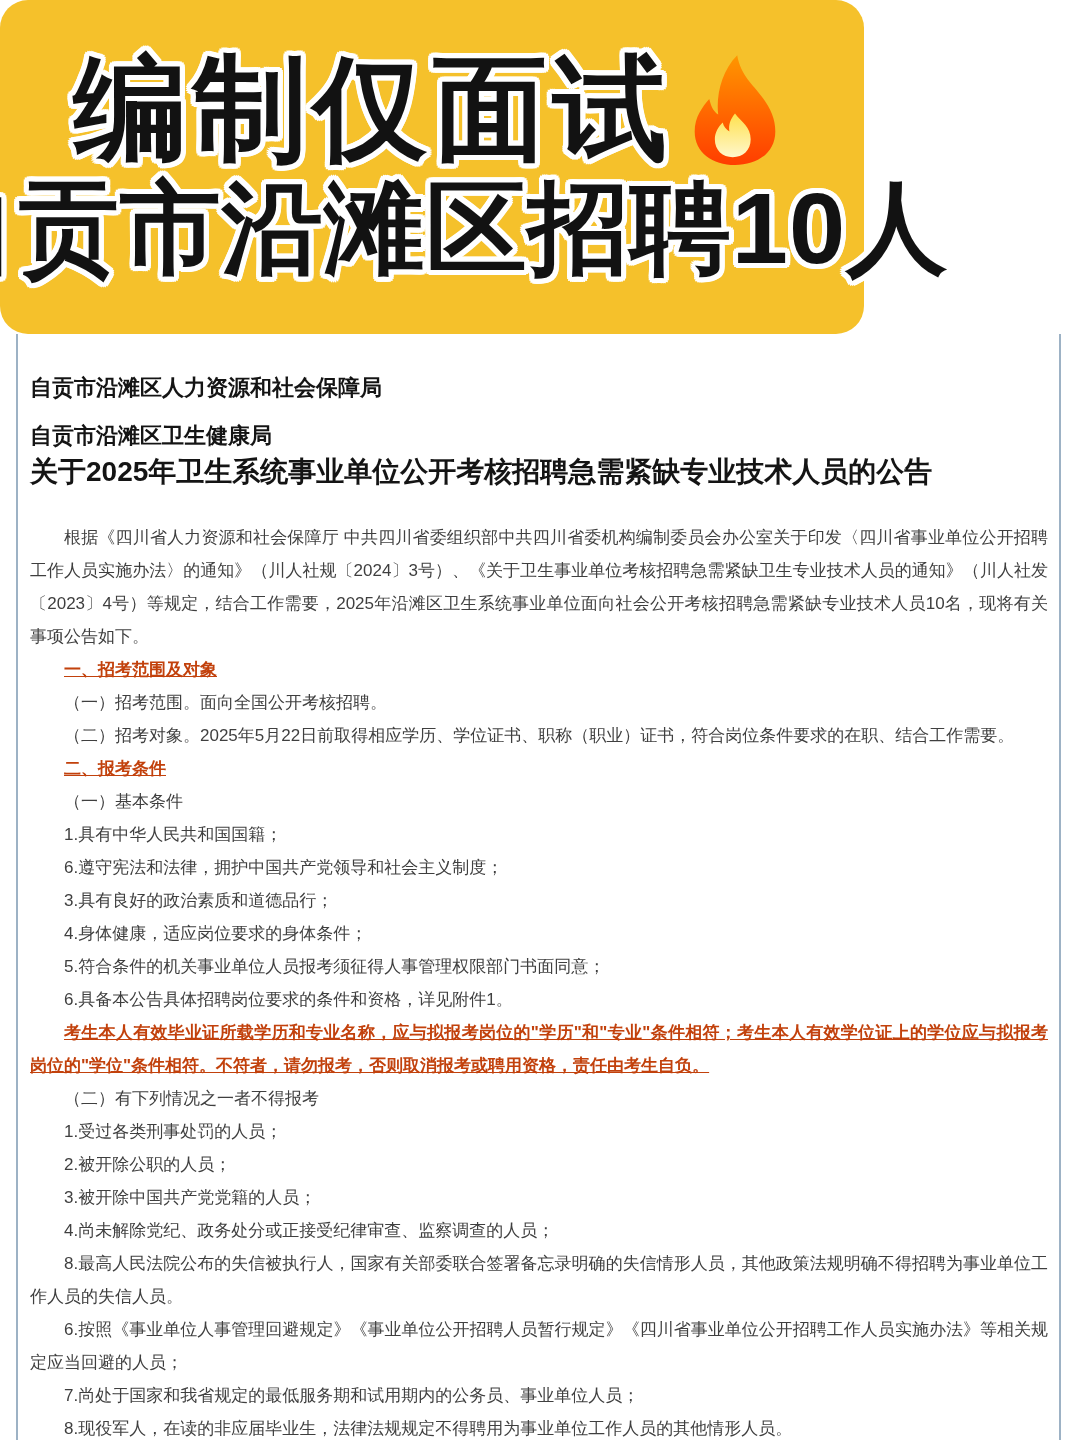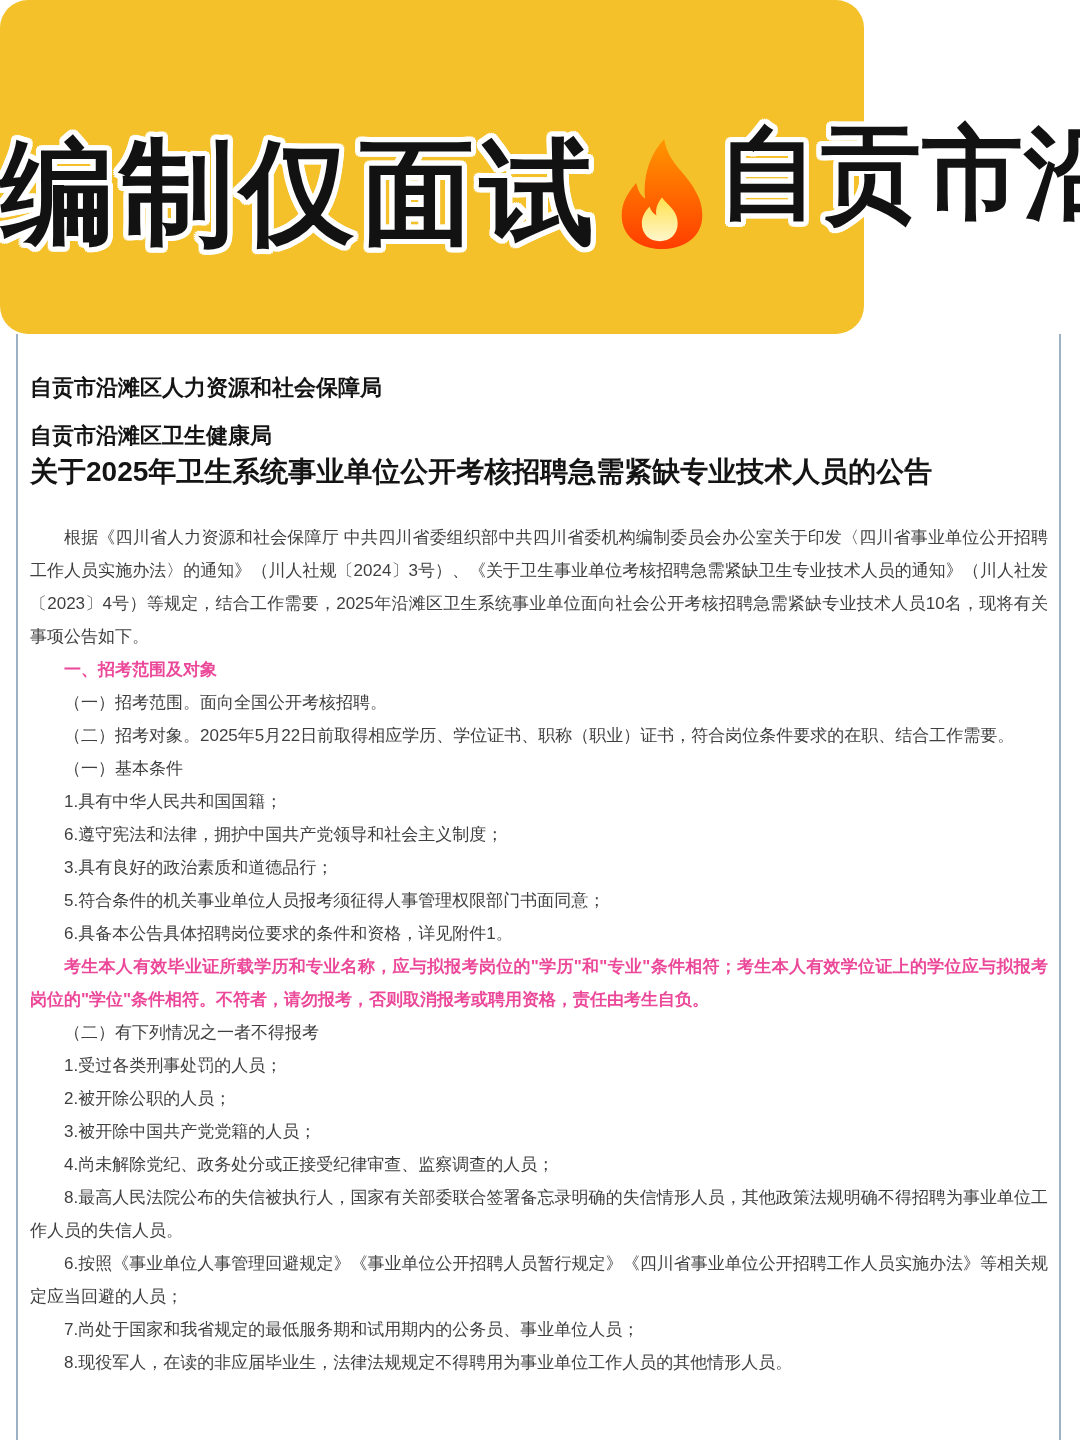--- a/index.html
+++ b/index.html
@@ -5,21 +5,21 @@
   html,body{margin:0;padding:0;}
   body{
     width:1080px;height:1440px;position:relative;overflow:hidden;
     background:#ffffff;
     font-family:"Liberation Sans","DejaVu Sans",sans-serif;
   }
   
   .banner{
     position:absolute;left:0;top:0;width:864px;height:334px;
     background:#F5C12B;border-radius:28px;
-    display:flex;flex-direction:row;align-items:center;
+    display:flex;flex-direction:column;align-items:center;
   }
   .banner-line{
     color:#121212;font-weight:900;white-space:nowrap;line-height:1;
     text-shadow:
       0 -5px 0 #fff,0 5px 0 #fff,-5px 0 0 #fff,5px 0 0 #fff,
       4px 4px 0 #fff,-4px 4px 0 #fff,4px -4px 0 #fff,-4px -4px 0 #fff,
       2px 5px 0 #fff,-2px 5px 0 #fff,2px -5px 0 #fff,-2px -5px 0 #fff,
       5px 2px 0 #fff,-5px 2px 0 #fff,5px -2px 0 #fff,-5px -2px 0 #fff;
   }
   .banner-line1{margin-top:52px;font-size:114px;letter-spacing:6px;display:flex;align-items:center;}
@@ -41,21 +41,21 @@
     font-size:22px;line-height:28px;
   }
   .doc-head.h1{margin:40px 0 0 0;}
   .doc-head.h2{margin:20px 0 0 0;}
   .doc-head.h3{margin:8px 0 0 0;font-size:28px;}
   .doc-body{margin-top:35px;}
   .para{
     margin:0;font-size:17px;line-height:33px;
     text-indent:2em;text-align:justify;
   }
-  .para.bold{font-weight:700;color:#ec4899;}
+  .para.bold{font-weight:700;color:#c2410c;text-decoration:underline;}
 </style>
 </head>
 <body>
 
 <div class="banner">
   <div class="banner-line banner-line1">
     <span>编制仅面试</span>
       <svg class="fire" viewBox="0 0 100 100" aria-hidden="true">
       <defs>
         <linearGradient id="fo" x1="0" y1="0" x2="0" y2="1">
@@ -78,24 +78,26 @@
 
 <div class="doc">
   <div class="doc-head h1">自贡市沿滩区人力资源和社会保障局</div>
   <div class="doc-head h2">自贡市沿滩区卫生健康局</div>
   <div class="doc-head h3">关于2025年卫生系统事业单位公开考核招聘急需紧缺专业技术人员的公告</div>
   <div class="doc-body" id="doc-body">
       <p class="para">根据《四川省人力资源和社会保障厅 中共四川省委组织部中共四川省委机构编制委员会办公室关于印发〈四川省事业单位公开招聘工作人员实施办法〉的通知》（川人社规〔2024〕3号）、《关于卫生事业单位考核招聘急需紧缺卫生专业技术人员的通知》（川人社发〔2023〕4号）等规定，结合工作需要，2025年沿滩区卫生系统事业单位面向社会公开考核招聘急需紧缺专业技术人员10名，现将有关事项公告如下。</p>
       <p class="para bold">一、招考范围及对象</p>
       <p class="para">（一）招考范围。面向全国公开考核招聘。</p>
       <p class="para">（二）招考对象。2025年5月22日前取得相应学历、学位证书、职称（职业）证书，符合岗位条件要求的在职、结合工作需要。</p>
+      <p class="para bold">二、报考条件</p>
       <p class="para">（一）基本条件</p>
       <p class="para">1.具有中华人民共和国国籍；</p>
       <p class="para">6.遵守宪法和法律，拥护中国共产党领导和社会主义制度；</p>
       <p class="para">3.具有良好的政治素质和道德品行；</p>
+      <p class="para">4.身体健康，适应岗位要求的身体条件；</p>
       <p class="para">5.符合条件的机关事业单位人员报考须征得人事管理权限部门书面同意；</p>
       <p class="para">6.具备本公告具体招聘岗位要求的条件和资格，详见附件1。</p>
       <p class="para bold">考生本人有效毕业证所载学历和专业名称，应与拟报考岗位的"学历"和"专业"条件相符；考生本人有效学位证上的学位应与拟报考岗位的"学位"条件相符。不符者，请勿报考，否则取消报考或聘用资格，责任由考生自负。</p>
       <p class="para">（二）有下列情况之一者不得报考</p>
       <p class="para">1.受过各类刑事处罚的人员；</p>
       <p class="para">2.被开除公职的人员；</p>
       <p class="para">3.被开除中国共产党党籍的人员；</p>
       <p class="para">4.尚未解除党纪、政务处分或正接受纪律审查、监察调查的人员；</p>
       <p class="para">8.最高人民法院公布的失信被执行人，国家有关部委联合签署备忘录明确的失信情形人员，其他政策法规明确不得招聘为事业单位工作人员的失信人员。</p>
       <p class="para">6.按照《事业单位人事管理回避规定》《事业单位公开招聘人员暂行规定》《四川省事业单位公开招聘工作人员实施办法》等相关规定应当回避的人员；</p>

